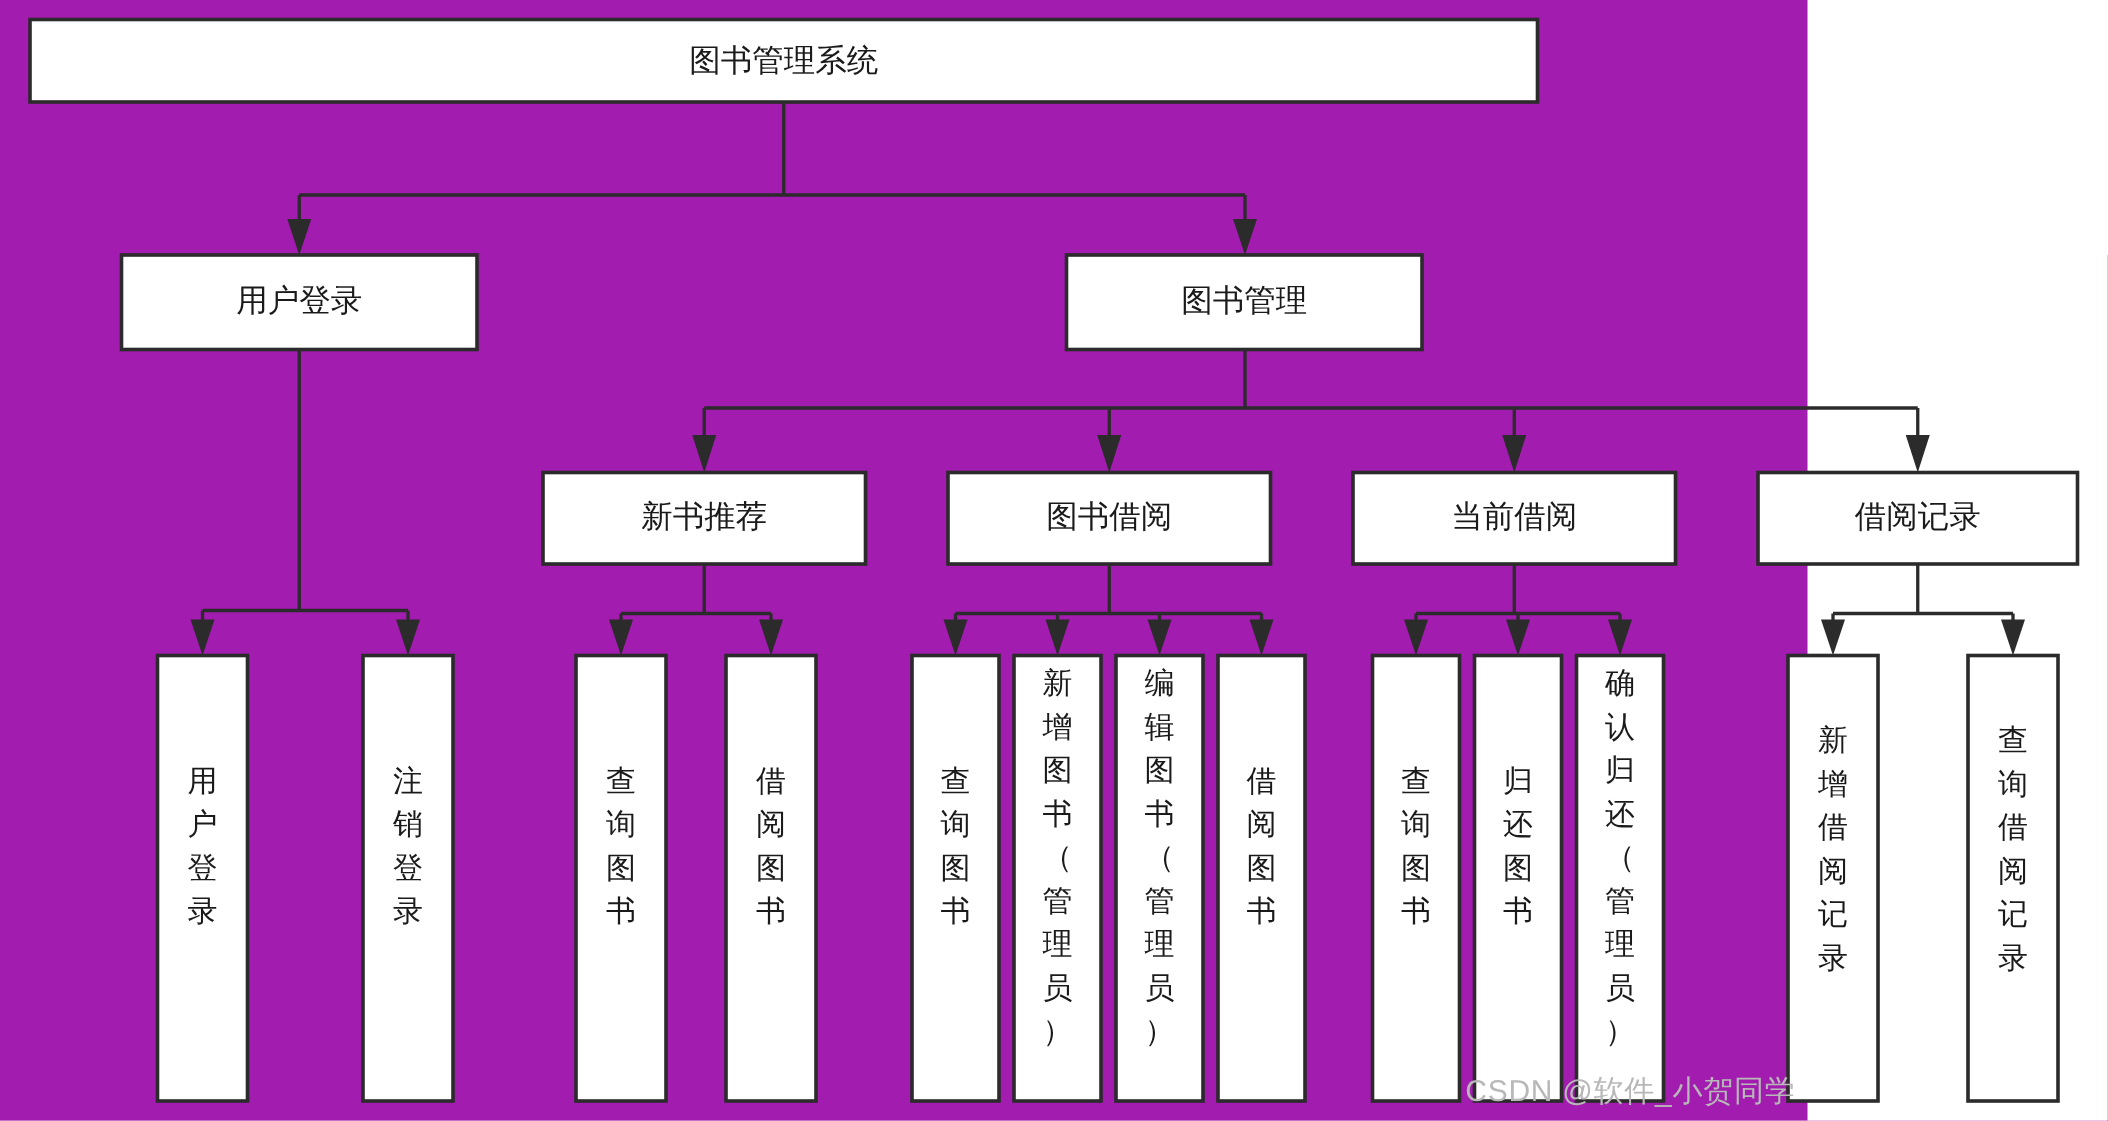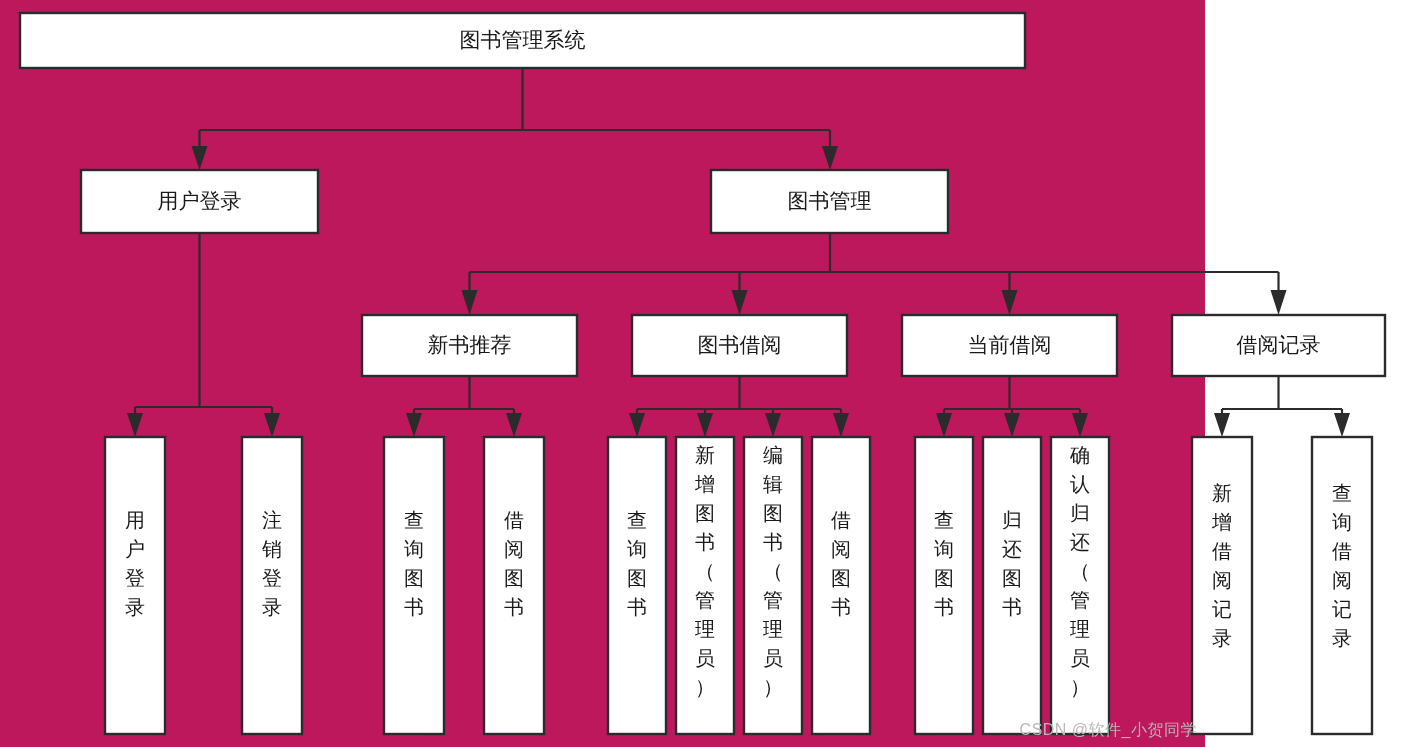--- a/index.html
+++ b/index.html
@@ -10,21 +10,21 @@
   body {
     width: 1405px;
     height: 747px;
     font-family: "Liberation Sans", "DejaVu Sans", sans-serif;
     overflow: hidden;
   }
   #diagram-root {
     position: relative;
     width: 1205px;
     height: 747px;
-    background: #be185d;
+    background: #a21caf;
   }
   svg.canvas {
     position: absolute;
     left: 0;
     top: 0;
     width: 1405px;
     height: 747px;
   }
   .node-box {
     fill: #ffffff;
@@ -51,21 +51,21 @@
   }
   .arrow-head {
     fill: #2b2b2b;
     stroke: none;
   }
   .watermark {
     position: absolute;
     right: 8px;
     bottom: 6px;
     font-family: "Liberation Sans", "DejaVu Sans", sans-serif;
-    font-size: 16px;
+    font-size: 20px;
     color: #b8b8b8;
     white-space: nowrap;
     letter-spacing: 0.5px;
   }
 </style>
 </head>
 <body>
 
 <div id="diagram-root">
 

